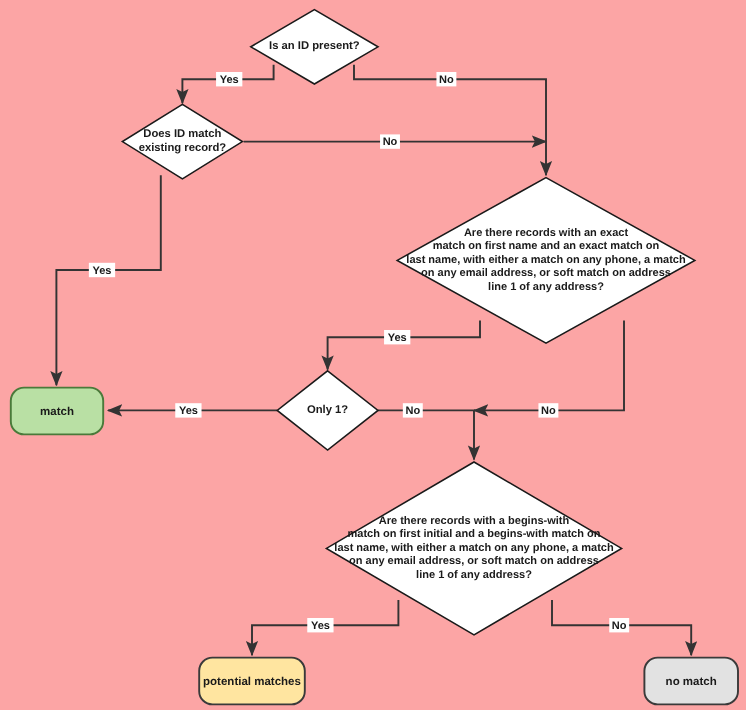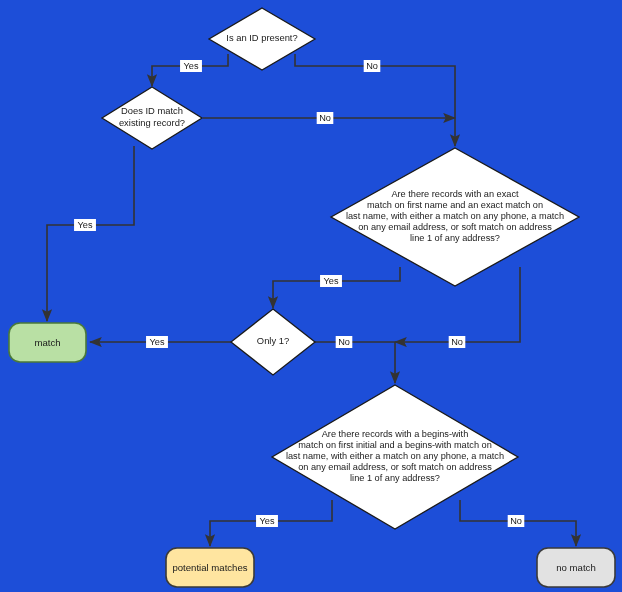--- a/index.html
+++ b/index.html
@@ -8,22 +8,23 @@
     padding: 0;
     background: #ffffff;
   }
   body {
     font-family: "Liberation Sans", sans-serif;
   }
   #canvas {
     position: relative;
     width: 622px;
     height: 592px;
-    background: #1d4ed8;
+    background: #fca5a5;
     overflow: hidden;
+    font-weight: bold;
   }
   #flow-svg {
     position: absolute;
     left: 0;
     top: 0;
     width: 622px;
     height: 592px;
   }
   .edge-path {
     fill: none;

